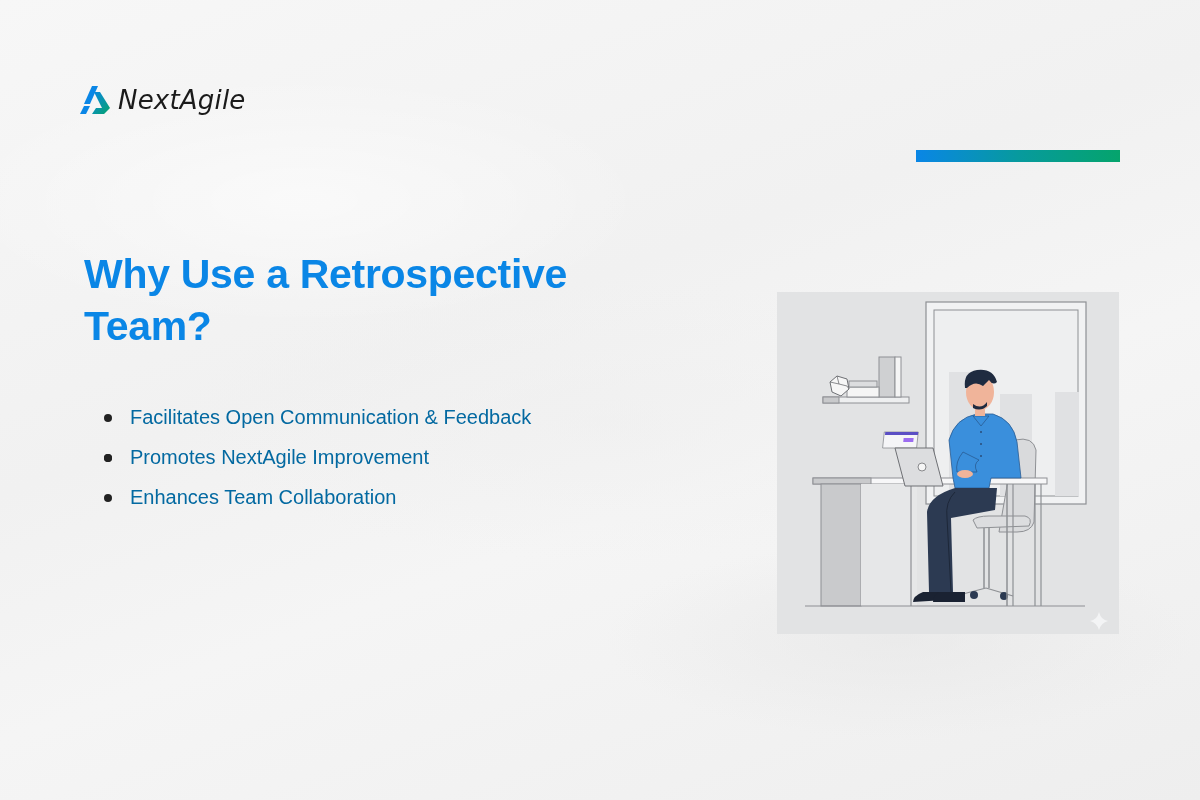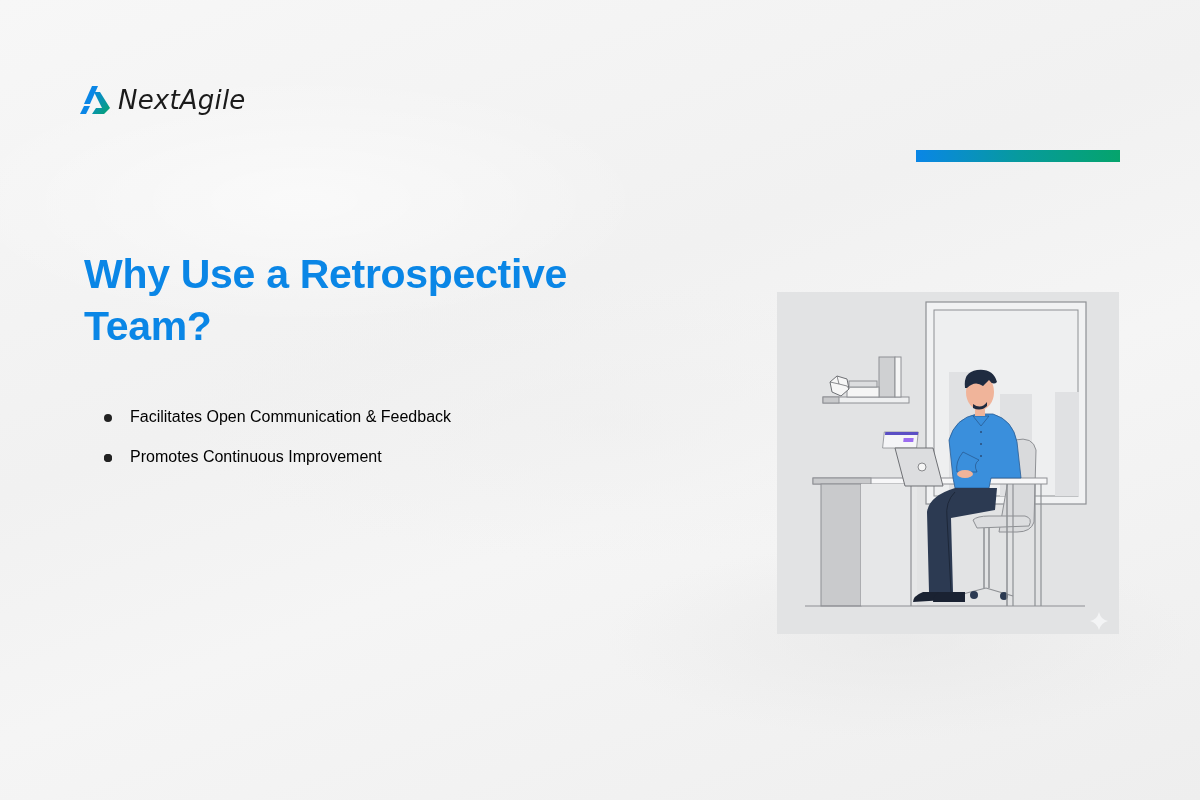--- a/index.html
+++ b/index.html
@@ -60,23 +60,23 @@
       left: 104px;
       top: 397px;
       margin: 0;
       padding: 0;
       list-style: none;
     }
     .bullets li {
       position: relative;
       padding-left: 26px;
       font-family: "Liberation Sans", sans-serif;
-      font-size: 16px;
+      font-size: 20px;
       line-height: 40px;
-      color: #000000;
+      color: #0369a1;
       white-space: nowrap;
     }
     .bullets li .dot {
       position: absolute;
       left: 0;
       top: 17px;
       width: 8px;
       height: 8px;
       border-radius: 50%;
       background: #222;
@@ -123,21 +123,25 @@
 <ul class="bullets">
   <li>
     <span class="dot"></span>
     <span>Facilitates Open Communication &amp; Feedback</span>
   </li>
   <li>
     <span class="dot"></span>
   </li>
   <li>
     <span class="dot"></span>
-    <span>Promotes Continuous Improvement</span>
+    <span>Promotes NextAgile Improvement</span>
+  </li>
+  <li>
+    <span class="dot"></span>
+    <span>Enhances Team Collaboration</span>
   </li>
 </ul>
 
 <div class="illustration">
   <svg width="342" height="342" viewBox="0 0 342 342">
 
     <rect x="149" y="10" width="160" height="202" fill="#f1f2f3" stroke="#8e9094" stroke-width="1.2"></rect>
     <rect x="157" y="18" width="144" height="186" fill="#eeeff0" stroke="#8e9094" stroke-width="1"></rect>
 
     <rect x="172" y="80" width="28" height="124" fill="#e0e1e3"></rect>

